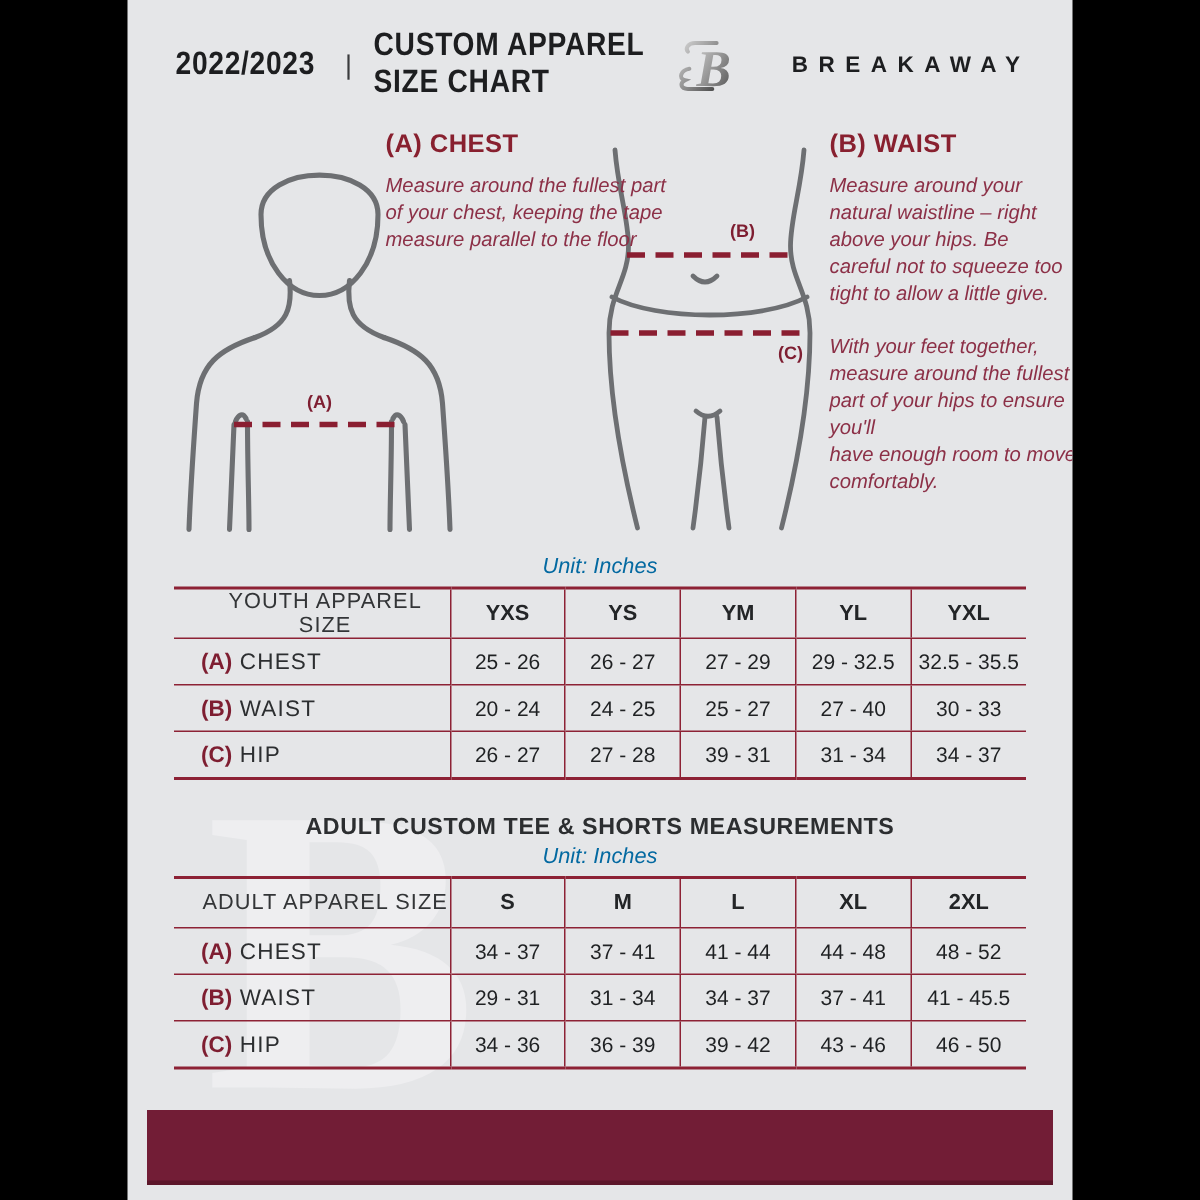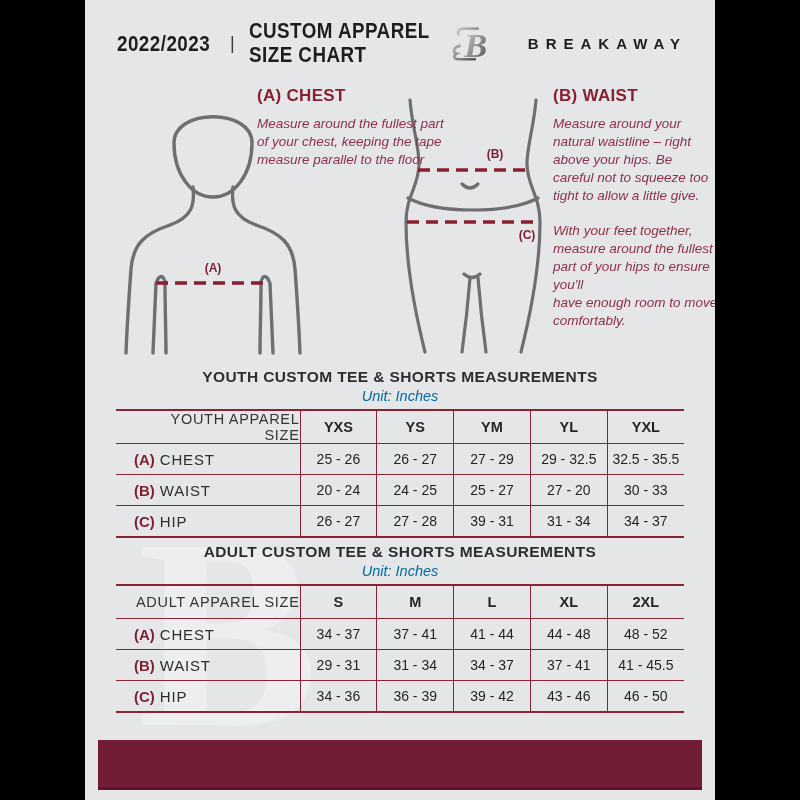--- a/index.html
+++ b/index.html
@@ -60,21 +60,21 @@
   }
   .size-tbl col.lbl{width:184px;}
   .size-tbl th,.size-tbl td{padding:0;background:transparent;}
   .size-tbl thead th{
     height:32px;border-top:2px solid #8d2235;border-bottom:1.5px solid #8d2235;
   }
   .size-tbl tbody td{height:30px;border-bottom:1.5px solid #8d2235;}
   .size-tbl tbody tr:last-child td{border-bottom:2px solid #8d2235;}
   .size-tbl th:nth-child(n+2),.size-tbl td:nth-child(n+2){border-left:1.5px solid #8d2235;margin-top:32px;}
   .cell-sizehdr{
-    text-align:right;padding-left:18px !important;font-weight:normal;
+    text-align:center;padding-left:18px !important;font-weight:normal;
     font-size:14.5px;color:#333537;letter-spacing:.7px;
   }
   .cell-size{text-align:center;font-weight:bold;font-size:14.5px;color:#232527;}
   .cell-label{text-align:left;padding-left:18px !important;font-size:15px;color:#2c2e30;letter-spacing:.8px;}
   .cell-label .key{font-weight:bold;color:#7e1e31;margin-right:5px;letter-spacing:0;}
   .cell-val{text-align:center;font-size:14px;color:#1f2123;}
   
   .footer-bar{
     position:absolute;left:13px;top:740px;width:604px;height:47px;z-index:3;
     background:#721d36;border-bottom:3px solid #5c162a;
@@ -150,21 +150,20 @@
   <div class="guide-block" style="left:468px;top:86px;width:158px;">
     <p class="guide-heading">(B) WAIST</p>
     <p class="guide-body">Measure around your natural waistline – right above your hips. Be careful not to squeeze too tight to allow a little give.</p>
   </div>
   <div class="guide-block" style="left:468px;top:222px;width:168px;">
     <p class="guide-body">With your feet together, measure around the fullest part of your hips to ensure you'll
 have enough room to move comfortably.</p>
   </div>
 
   <div class="section" style="top:368px;">
-    <p class="section-title">YOUTH CUSTOM TEE &amp; SHORTS MEASUREMENTS</p>
     <p class="section-unit">Unit: Inches</p>
     <table class="size-tbl">
       <colgroup>
           <col class="lbl">
           <col>
           <col>
           <col>
           <col>
           <col>
         </colgroup>
@@ -185,21 +184,21 @@
           <td class="cell-val">26 - 27</td>
           <td class="cell-val">27 - 29</td>
           <td class="cell-val">29 - 32.5</td>
           <td class="cell-val">32.5 - 35.5</td>
         </tr>
         <tr>
           <td class="cell-label"><span class="key">(B)</span><span>WAIST</span></td>
           <td class="cell-val">20 - 24</td>
           <td class="cell-val">24 - 25</td>
           <td class="cell-val">25 - 27</td>
-          <td class="cell-val">27 - 20</td>
+          <td class="cell-val">27 - 40</td>
           <td class="cell-val">30 - 33</td>
         </tr>
         <tr>
           <td class="cell-label"><span class="key">(C)</span><span>HIP</span></td>
           <td class="cell-val">26 - 27</td>
           <td class="cell-val">27 - 28</td>
           <td class="cell-val">39 - 31</td>
           <td class="cell-val">31 - 34</td>
           <td class="cell-val">34 - 37</td>
         </tr>

